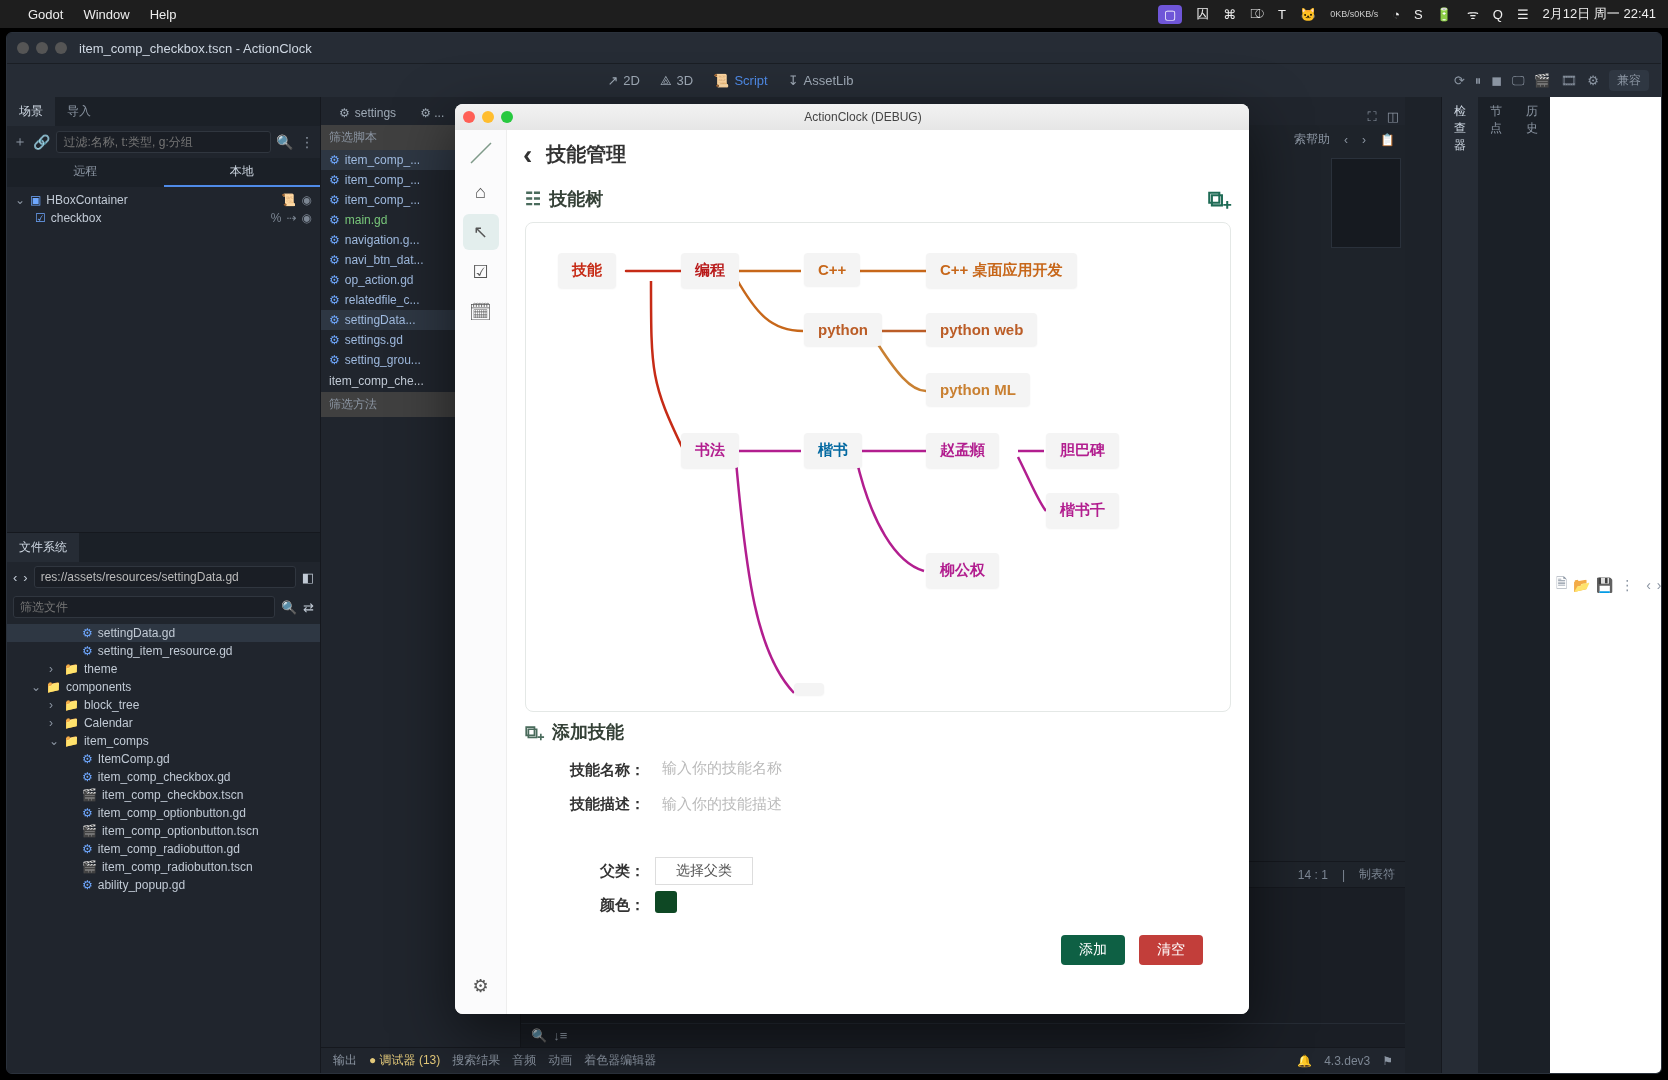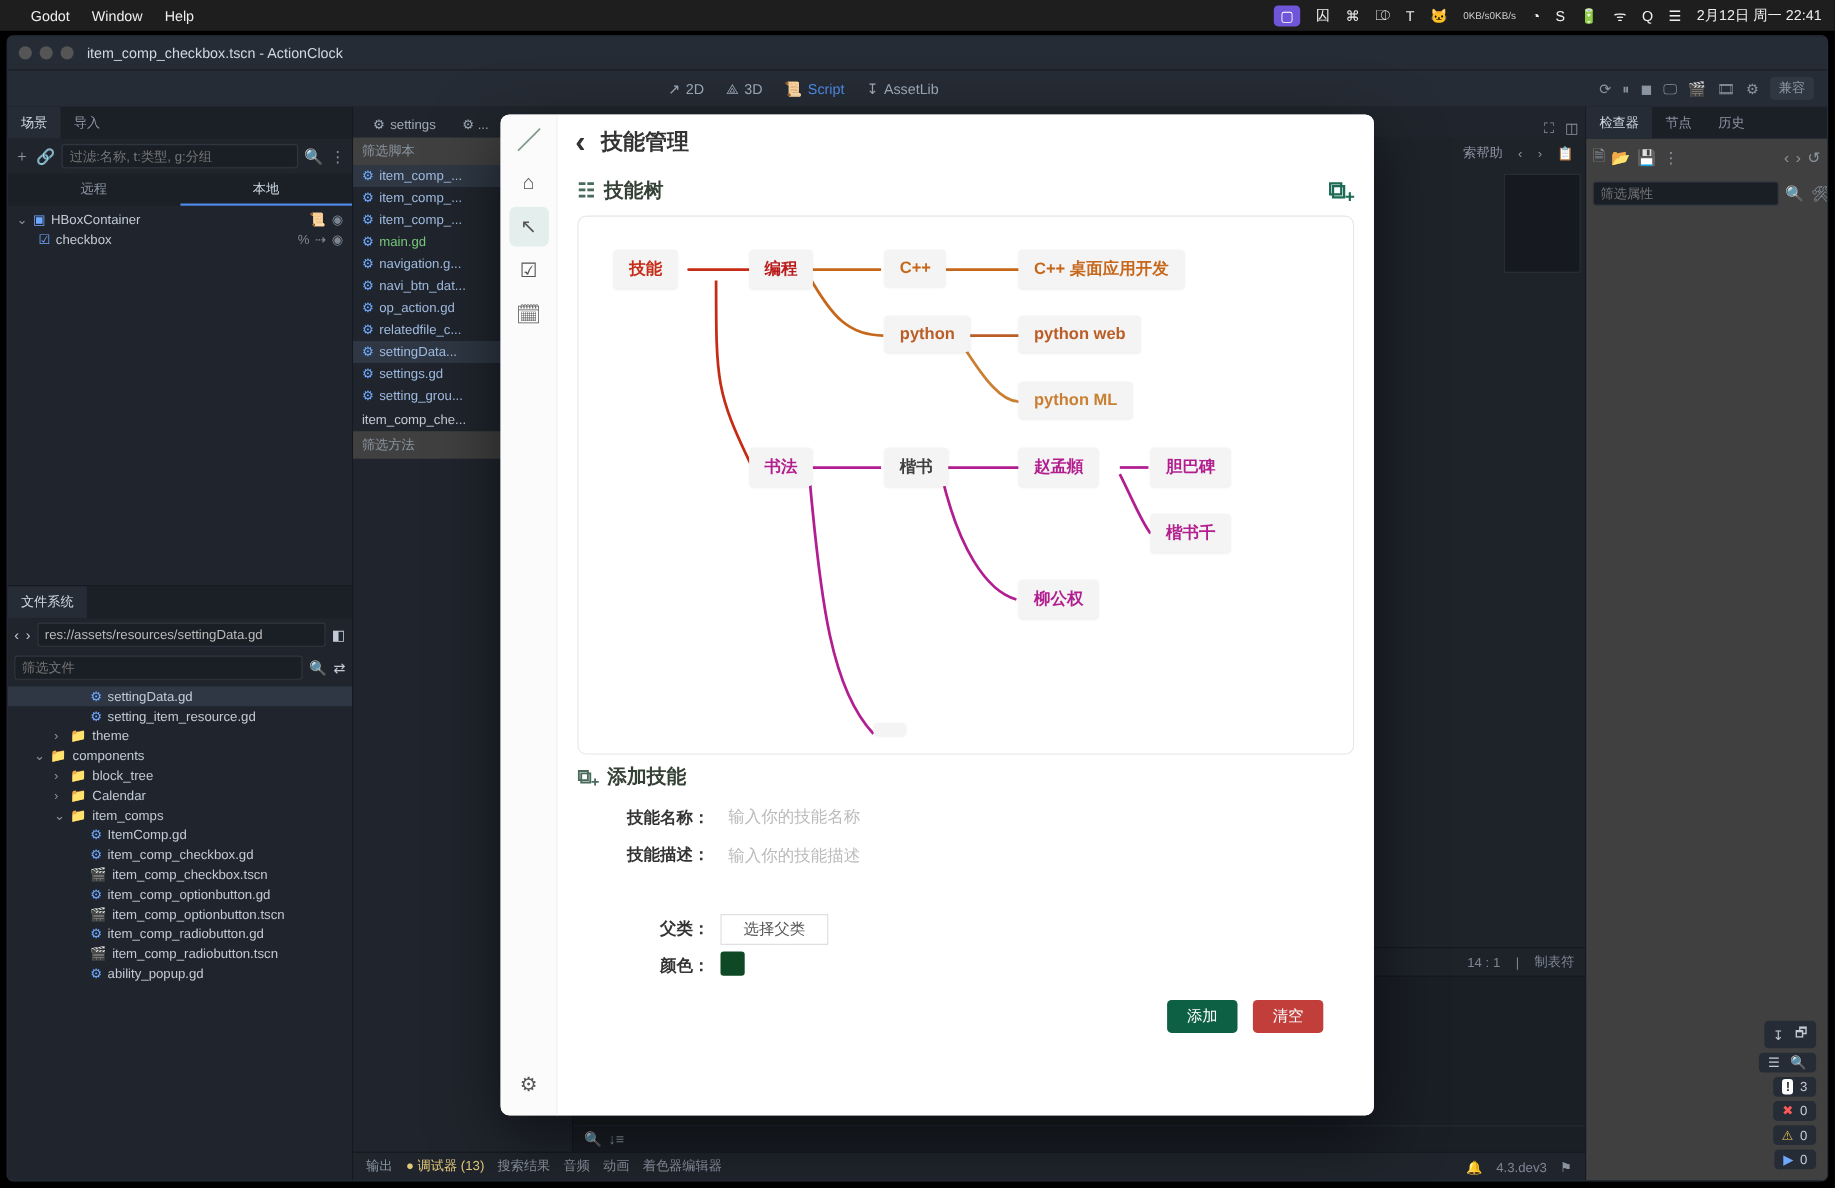--- a/index.html
+++ b/index.html
@@ -88,21 +88,21 @@
 .out-text { flex: 1; color: #a6ce98; font-family: monospace; font-size: 12px; padding: 6px 10px; overflow: hidden; }
 .out-msgfilter { display: flex; align-items: center; gap: 6px; padding: 4px 10px; color: #8b95a2; border-top: 1px solid #262c35; }
 .out-msgfilter input { flex: 1; background: #1a1e25; border: 1px solid #30363f; color: #bbb; padding: 3px 6px; border-radius: 3px; font-size: 12px; }
 .bottom-tabs { display: flex; align-items: center; gap: 12px; padding: 4px 12px; font-size: 12px; color: #8b95a2; background: #20252d; border-top: 1px solid #15181e; text-align: right; }
 .bottom-tabs .btab.active { color: #e3c97a; }
 .bottom-tabs .sp { flex: 1; }
 .bottom-tabs .badge { display: flex; align-items: center; gap: 4px; }
 .bottom-tabs .version { color: #7c8693; }
 
 
-.right-col { width: 220px; background: #404040; border-left: 1px solid #15181e; display: flex; flex-direction: column; color: #c1cad5; }
+.right-col { width: 220px; background: #ffffff; border-left: 1px solid #15181e; display: flex; flex-direction: row; color: #c1cad5; margin-left: 36px; }
 .right-col .counters { margin-top: auto; display: flex; flex-direction: column; gap: 4px; padding: 10px; align-items: flex-end; }
 .right-col .counters .row { display: flex; align-items: center; gap: 6px; background: #262c35; padding: 2px 8px; border-radius: 4px; font-size: 12px; }
 .right-col .counters .row.err .dot { color: #ff5858; }
 .right-col .counters .row.warn .dot { color: #ecc551; }
 .right-col .counters .row.info .dot { background: #fff; color: #333; border-radius: 3px; padding: 0 3px; font-weight: bold; }
 .right-col .counters .row.msg .dot { color: #6fa8ff; }
 
 
 .app-window { position: absolute; z-index: 200; top: 104px; left: 455px; width: 794px; height: 910px; background: #fff; border-radius: 8px; box-shadow: 0 20px 60px rgba(0,0,0,.55); display: flex; flex-direction: column; overflow: hidden; }
 .app-titlebar { height: 26px; background: linear-gradient(#f2f2f2, #e6e6e6); display: flex; align-items: center; padding: 0 8px; font-size: 12px; color: #444; }
@@ -488,20 +488,28 @@
         <div class="row msg">
             <span class="dot">▶</span>
             <span>0</span>
           </div>
       </div>
     </div>
   </div>
 </div>
 
 <div class="app-window">
+  <div class="app-titlebar">
+    <div class="traffic-lights">
+        <span class="r"></span>
+        <span class="y"></span>
+        <span class="g"></span>
+      </div>
+    <span class="ttl">ActionClock (DEBUG)</span>
+  </div>
   <div class="app-body">
     <div class="app-sidebar">
       <div class="app-logo">
           <svg width="24" height="24" viewBox="0 0 24 24">
             <path d="M2 22 L22 2 M2 22 L18 6 M2 22 L14 10 M2 22 L10 14" stroke="#7f9a89" stroke-width="1.5" fill="none"></path>
           </svg>
         </div>
       <div class="app-nav-btn">⌂</div>
       <div class="app-nav-btn active">↖</div>
       <div class="app-nav-btn">☑</div>
@@ -537,21 +545,21 @@
           <path d="M210 238 C220 350,230 430,268 470" stroke="#b21e8f" stroke-width="2.5" fill="none"></path>
         </svg>
         <div class="tnode" style="left:32px; top:30px; color:#c62b16;">技能</div>
         <div class="tnode" style="left:155px; top:30px; color:#b91c1c;">编程</div>
         <div class="tnode" style="left:278px; top:30px; color:#c7671a;">C++</div>
         <div class="tnode" style="left:400px; top:30px; color:#c7671a;">C++ 桌面应用开发</div>
         <div class="tnode" style="left:278px; top:90px; color:#bb5d27;">python</div>
         <div class="tnode" style="left:400px; top:90px; color:#bb5d27;">python web</div>
         <div class="tnode" style="left:400px; top:150px; color:#c98032;">python ML</div>
         <div class="tnode" style="left:155px; top:210px; color:#b21e8f;">书法</div>
-        <div class="tnode" style="left:278px; top:210px; color:#404040;text-align:center;">楷书</div>
+        <div class="tnode" style="left:278px; top:210px; color:#0369a1;text-align:center;">楷书</div>
         <div class="tnode" style="left:400px; top:210px; color:#b21e8f;">赵孟頫</div>
         <div class="tnode" style="left:520px; top:210px; color:#b21e8f;">胆巴碑</div>
         <div class="tnode" style="left:520px; top:270px; color:#b21e8f;">楷书千</div>
         <div class="tnode" style="left:400px; top:330px; color:#b21e8f;">柳公权</div>
         <div class="tnode" style="left:268px; top:460px; width:30px; height:12px; padding:6px;"></div>
       </div>
 
       <div class="add-section">
         <div class="add-title">
           <span class="ico">⧉₊</span>

